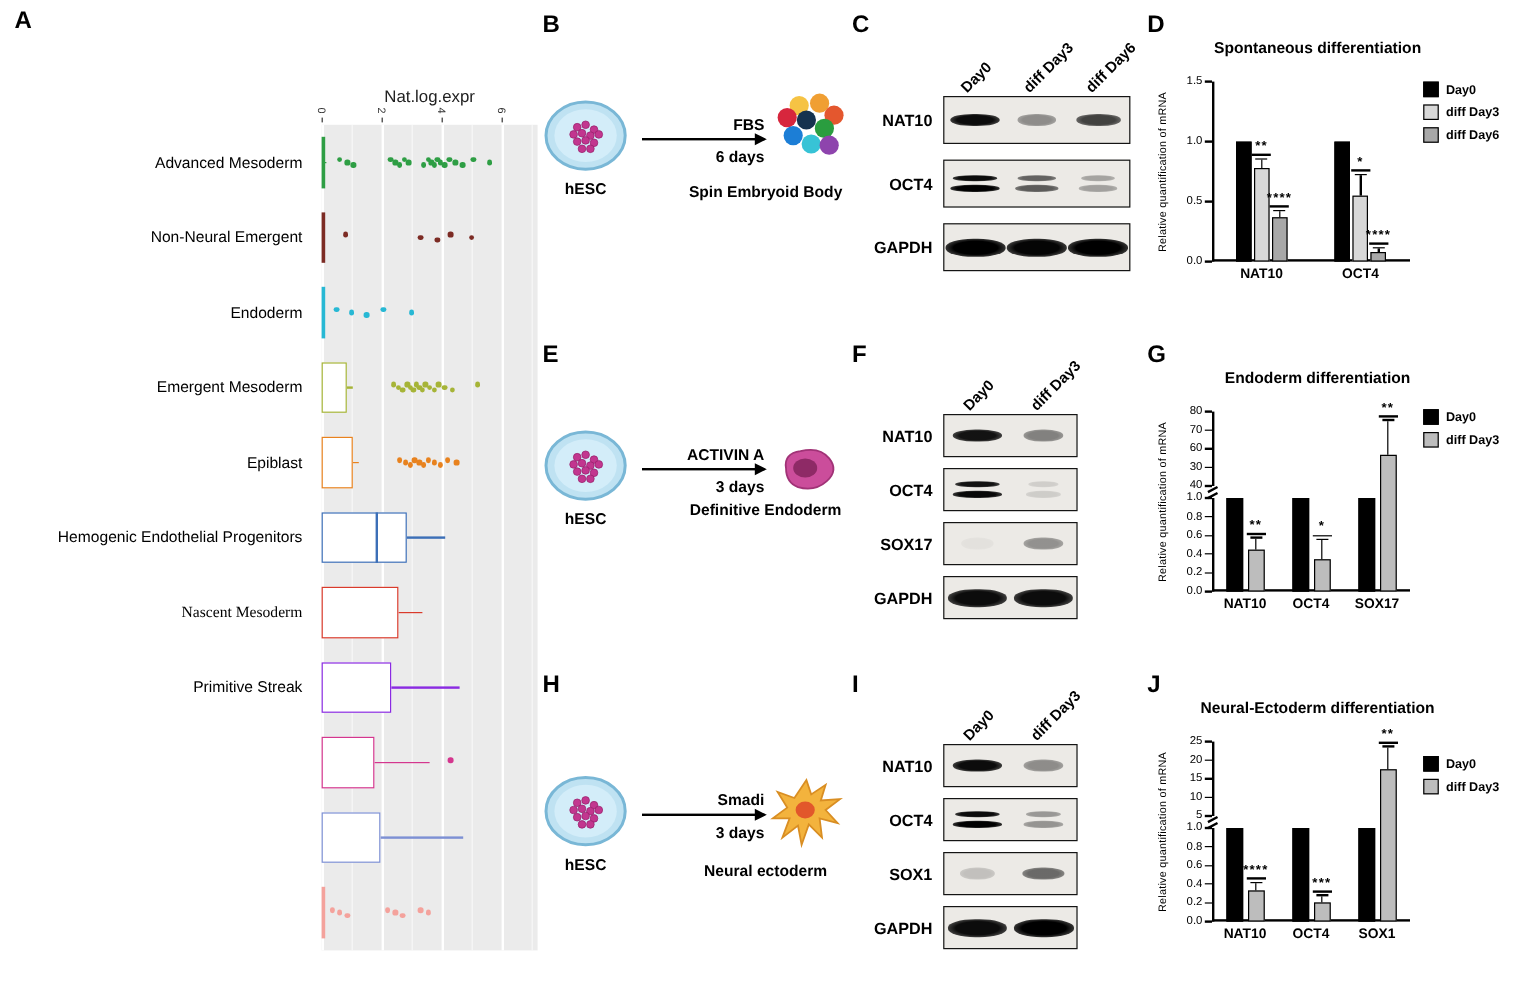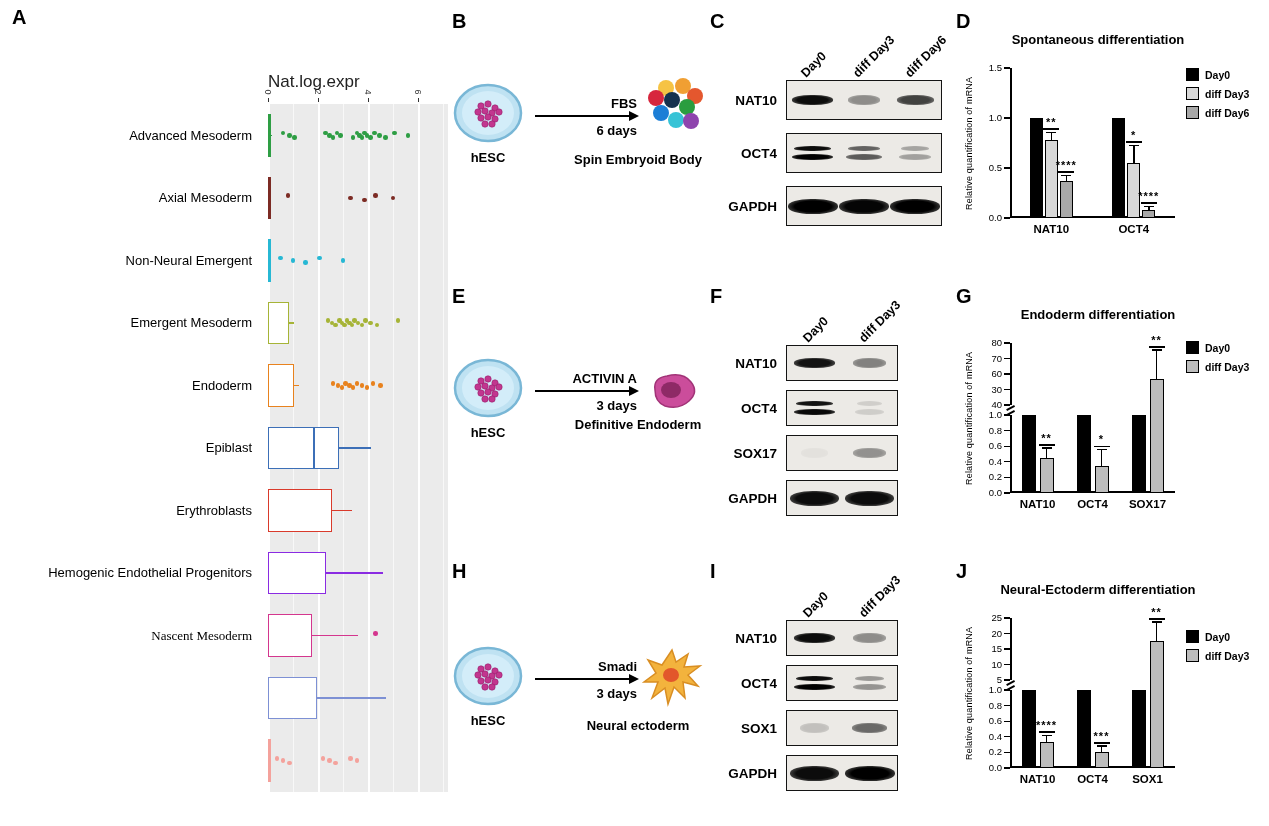--- a/index.html
+++ b/index.html
@@ -2,21 +2,21 @@
 <html><head>
 <meta charset="utf-8">
 <style>
   * { margin:0; padding:0; box-sizing:border-box; }
   html,body { background:#fff; font-family:"Liberation Sans", sans-serif; color:#000; }
   #figure { position:relative; width:1269px; height:826px; background:#fff; overflow:hidden; }
   .panel { position:absolute; }
   .panel-label { position:absolute; font-size:20px; font-weight:bold; }
 
   
-  .axis-title { position:absolute; text-align:left; font-size:17px; color:#222; }
+  .axis-title { position:absolute; text-align:center; font-size:14px; color:#222; }
   #bp-plot { position:absolute; background:#ebebeb; }
   .bp-grid { position:absolute; top:0; bottom:0; width:1px; background:rgba(255,255,255,.65); }
   .bp-grid.major { width:1.6px; background:#fff; }
   .bp-whisker { position:absolute; height:1.5px; }
   .bp-box { position:absolute; background:#fff; border:1.6px solid; }
   .bp-median { position:absolute; width:2px; }
   .bp-dot { position:absolute; width:4.5px; height:4.5px; border-radius:50%; }
   #bp-labels { position:absolute; display:flex; flex-direction:column; }
   .bp-label { display:flex; align-items:center; justify-content:flex-end; padding-right:10px; font-size:13px; }
   #bp-ticks { position:absolute; }
@@ -78,28 +78,27 @@
         <div class="bp-tickmark" style="left: -0.5px;"></div>
         <div class="bp-tick" style="left: 42px;">2</div>
         <div class="bp-tickmark" style="left: 49.5px;"></div>
         <div class="bp-tick" style="left: 92px;">4</div>
         <div class="bp-tickmark" style="left: 99.5px;"></div>
         <div class="bp-tick" style="left: 142px;">6</div>
         <div class="bp-tickmark" style="left: 149.5px;"></div>
       </div>
     <div id="bp-labels" style="left:0; top:104px; width:262px; height:688px;">
         <div class="bp-label" style="height: 62.5455px;">Advanced Mesoderm</div>
-        <div class="bp-label" style="height: 62.5455px;">Axial Mesoderm</div>
         <div class="bp-label" style="height: 62.5455px;">Non-Neural Emergent</div>
+        <div class="bp-label" style="height: 62.5455px;">Endoderm</div>
         <div class="bp-label" style="height: 62.5455px;">Emergent Mesoderm</div>
-        <div class="bp-label" style="height: 62.5455px;">Endoderm</div>
         <div class="bp-label" style="height: 62.5455px;">Epiblast</div>
-        <div class="bp-label" style="height: 62.5455px;">Erythroblasts</div>
         <div class="bp-label" style="height: 62.5455px;">Hemogenic Endothelial Progenitors</div>
         <div class="bp-label" style="height: 62.5455px; font-family: Liberation Serif, serif;">Nascent Mesoderm</div>
+        <div class="bp-label" style="height: 62.5455px;">Primitive Streak</div>
       </div>
     <div id="bp-plot" style="left:268px; top:104px; width:180px; height:688px;">
         <div class="bp-grid major" style="left: 0px;"></div>
         <div class="bp-grid" style="left: 25px;"></div>
         <div class="bp-grid major" style="left: 50px;"></div>
         <div class="bp-grid" style="left: 75px;"></div>
         <div class="bp-grid major" style="left: 100px;"></div>
         <div class="bp-grid" style="left: 125px;"></div>
         <div class="bp-grid major" style="left: 150px;"></div>
         <div class="bp-grid" style="left: 175px;"></div>

